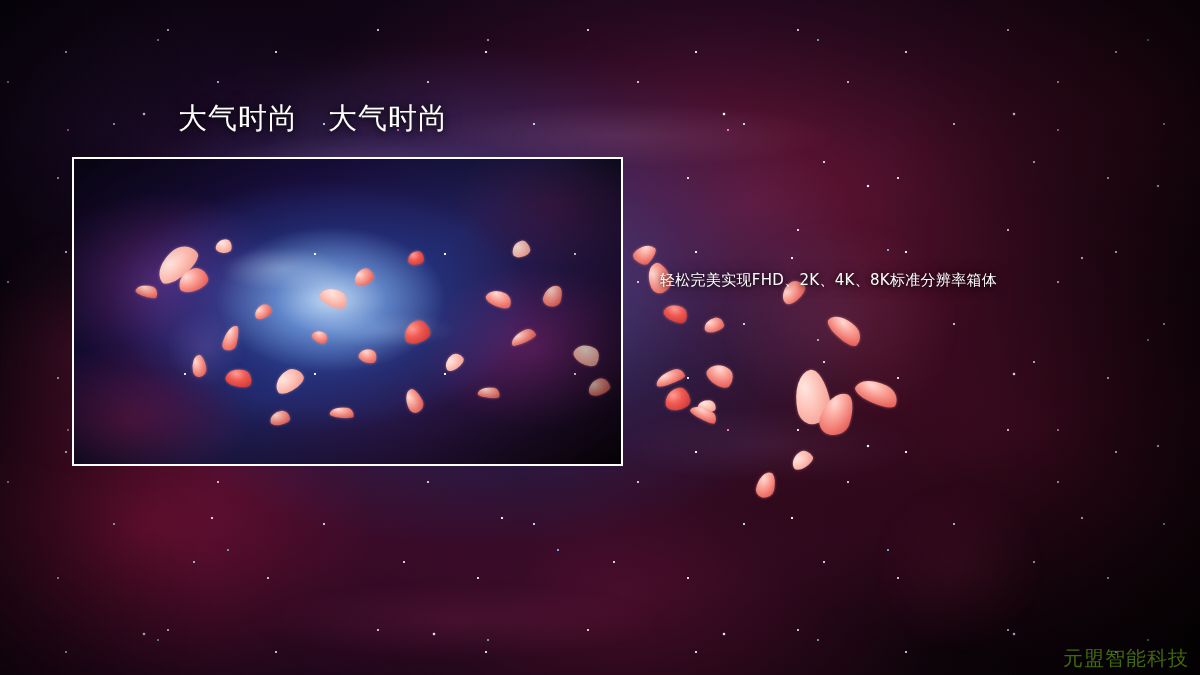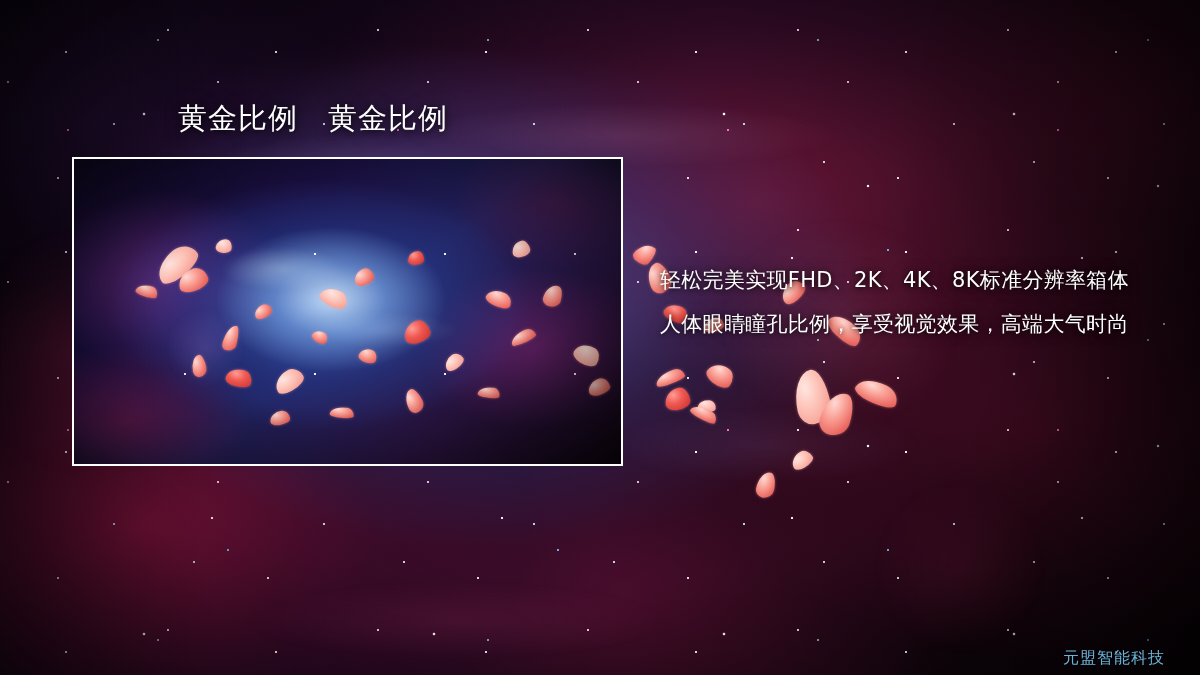--- a/index.html
+++ b/index.html
@@ -137,27 +137,27 @@
   #title {
     position:absolute; left:178px; top:101px;
     font-size:29px; line-height:34px; color:#ffffff; letter-spacing:1px;
     text-shadow:0 1px 6px rgba(0,0,0,0.75), 0 0 16px rgba(0,0,0,0.55);
     white-space:pre;
   }
   #body-text {
     position:absolute; left:660px; top:258px; width:500px;
   }
   #body-text .line {
-    font-size:21px; line-height:44px; color:#ffffff; letter-spacing:0.3px;
+    font-size:15px; line-height:44px; color:#ffffff; letter-spacing:0.3px;
     text-shadow:0 1px 5px rgba(0,0,0,0.8), 0 0 14px rgba(0,0,0,0.5);
     white-space:nowrap;
   }
   #watermark {
     position:absolute; left:1063px; top:648px;
-    font-size:16px; line-height:20px; color:#7dd3fc; letter-spacing:1px;
+    font-size:20px; line-height:20px; color:#4d7c0f; letter-spacing:1px;
     opacity:0.85; white-space:nowrap;
   }
 </style>
 </head>
 <body>
 
 <div id="slide">
 
   <div class="bg-layer" id="bg-base"></div>
   <div class="bg-layer" id="bg-wisps"></div>
@@ -302,22 +302,21 @@
     <div class="petal thin" style="left:404px; top:228px; width:22px; height:11px; transform:rotate(10deg);">
         <i></i>
       </div>
     <div class="petal" style="left:332px; top:230px; width:16px; height:24px; transform:rotate(-26deg);">
         <i></i>
       </div>
 
     <div id="panel-vignette"></div>
   </div>
 
-  <div id="title">黄金比例　黄金比例</div>
+  <div id="title">大气时尚　大气时尚</div>
 
   <div id="body-text">
     <div class="line">轻松完美实现FHD、2K、4K、8K标准分辨率箱体</div>
-    <div class="line">人体眼睛瞳孔比例，享受视觉效果，高端大气时尚</div>
   </div>
 
   <div id="watermark">元盟智能科技</div>
 
 </div>
 
 </body></html>

